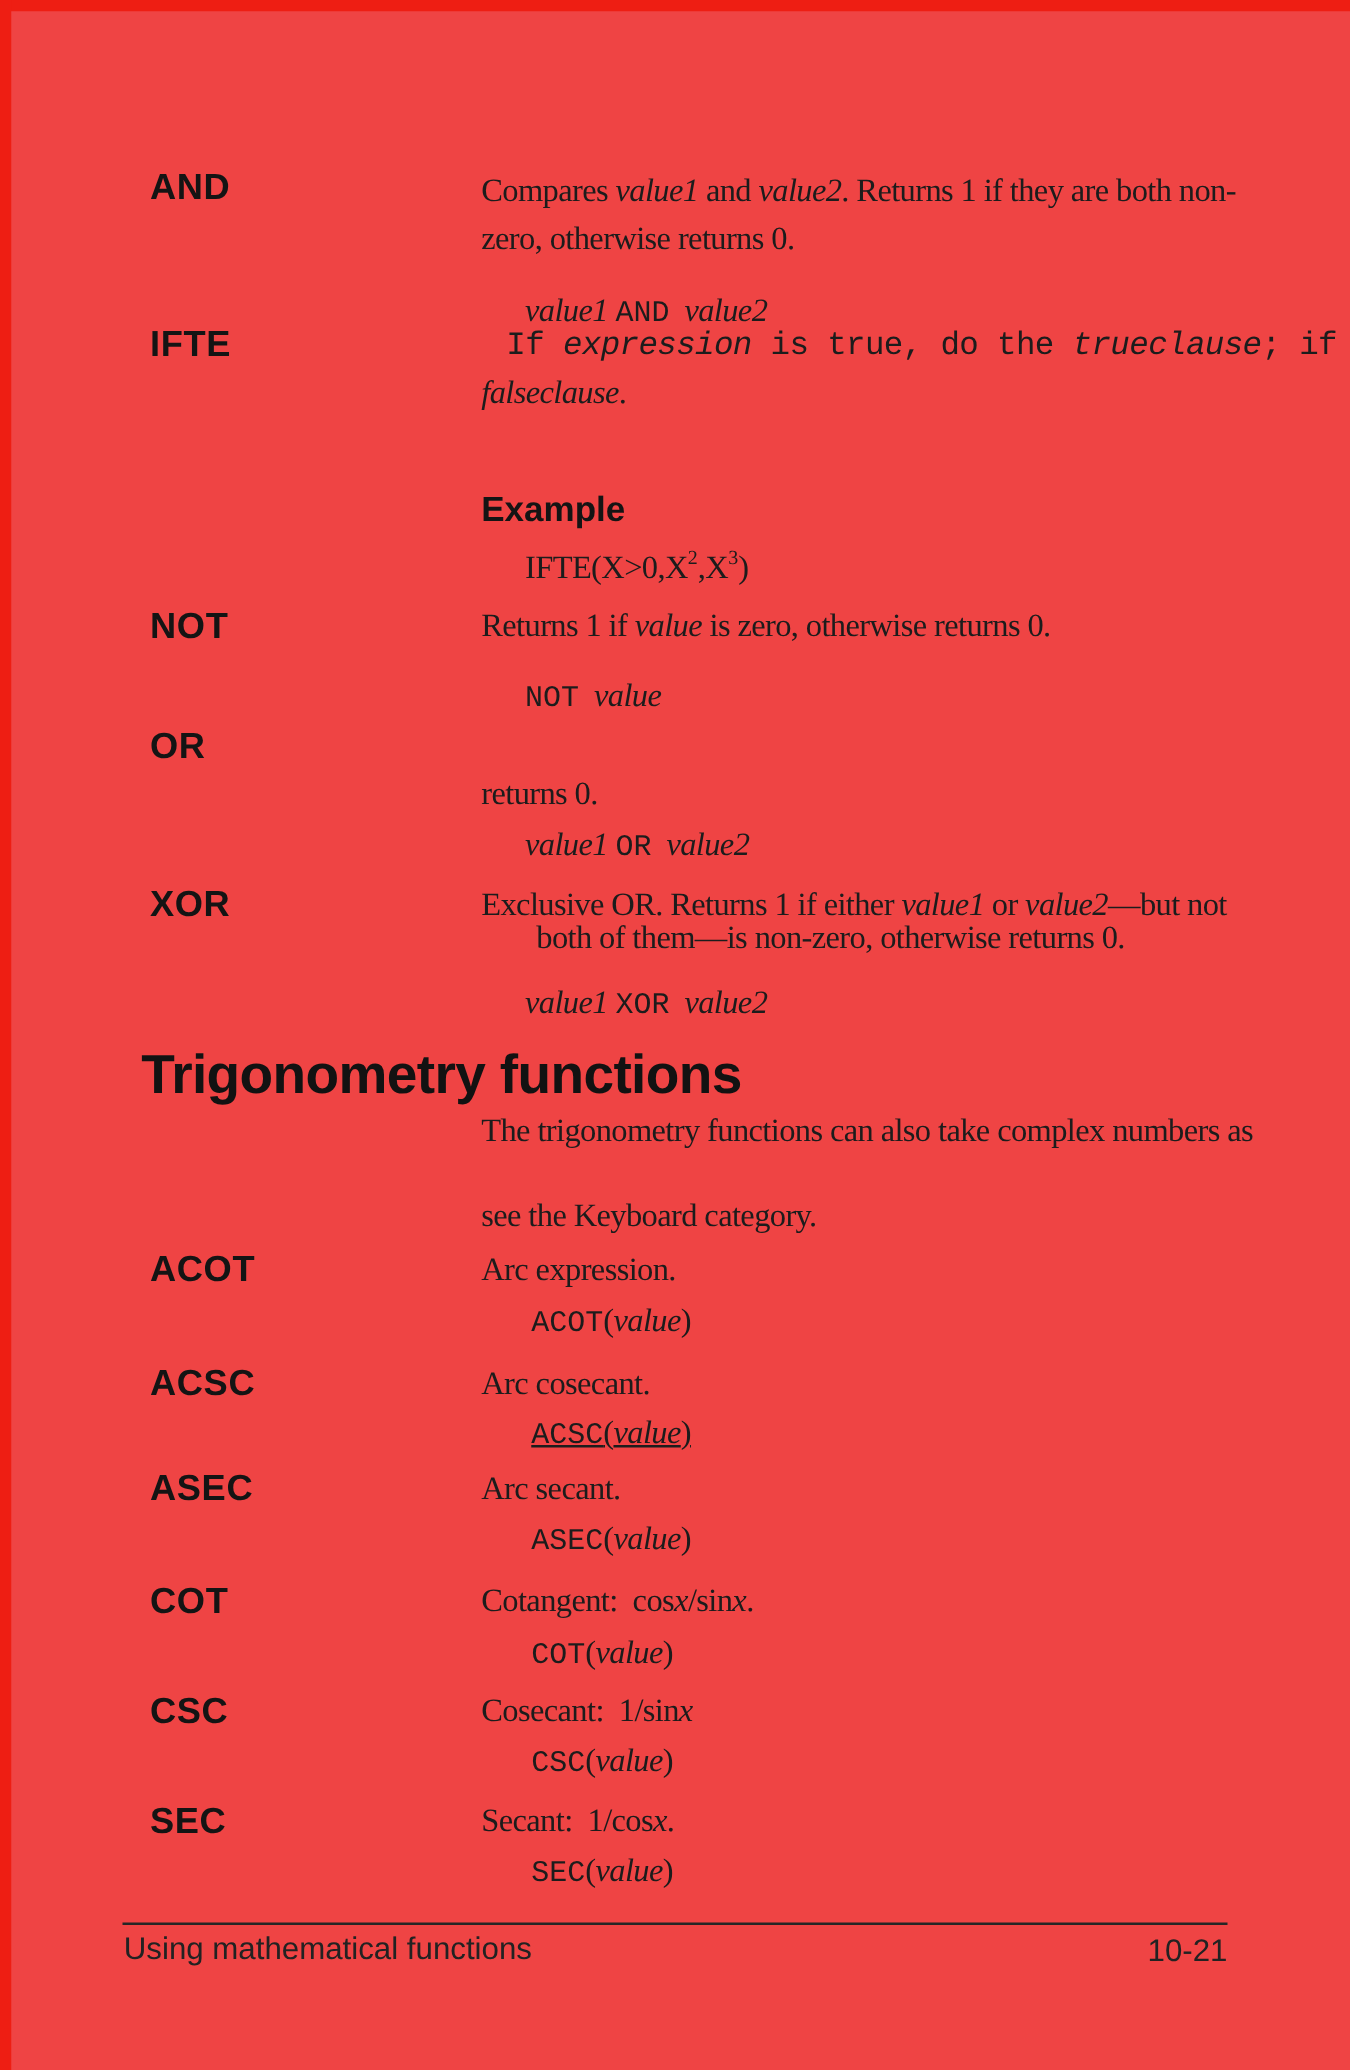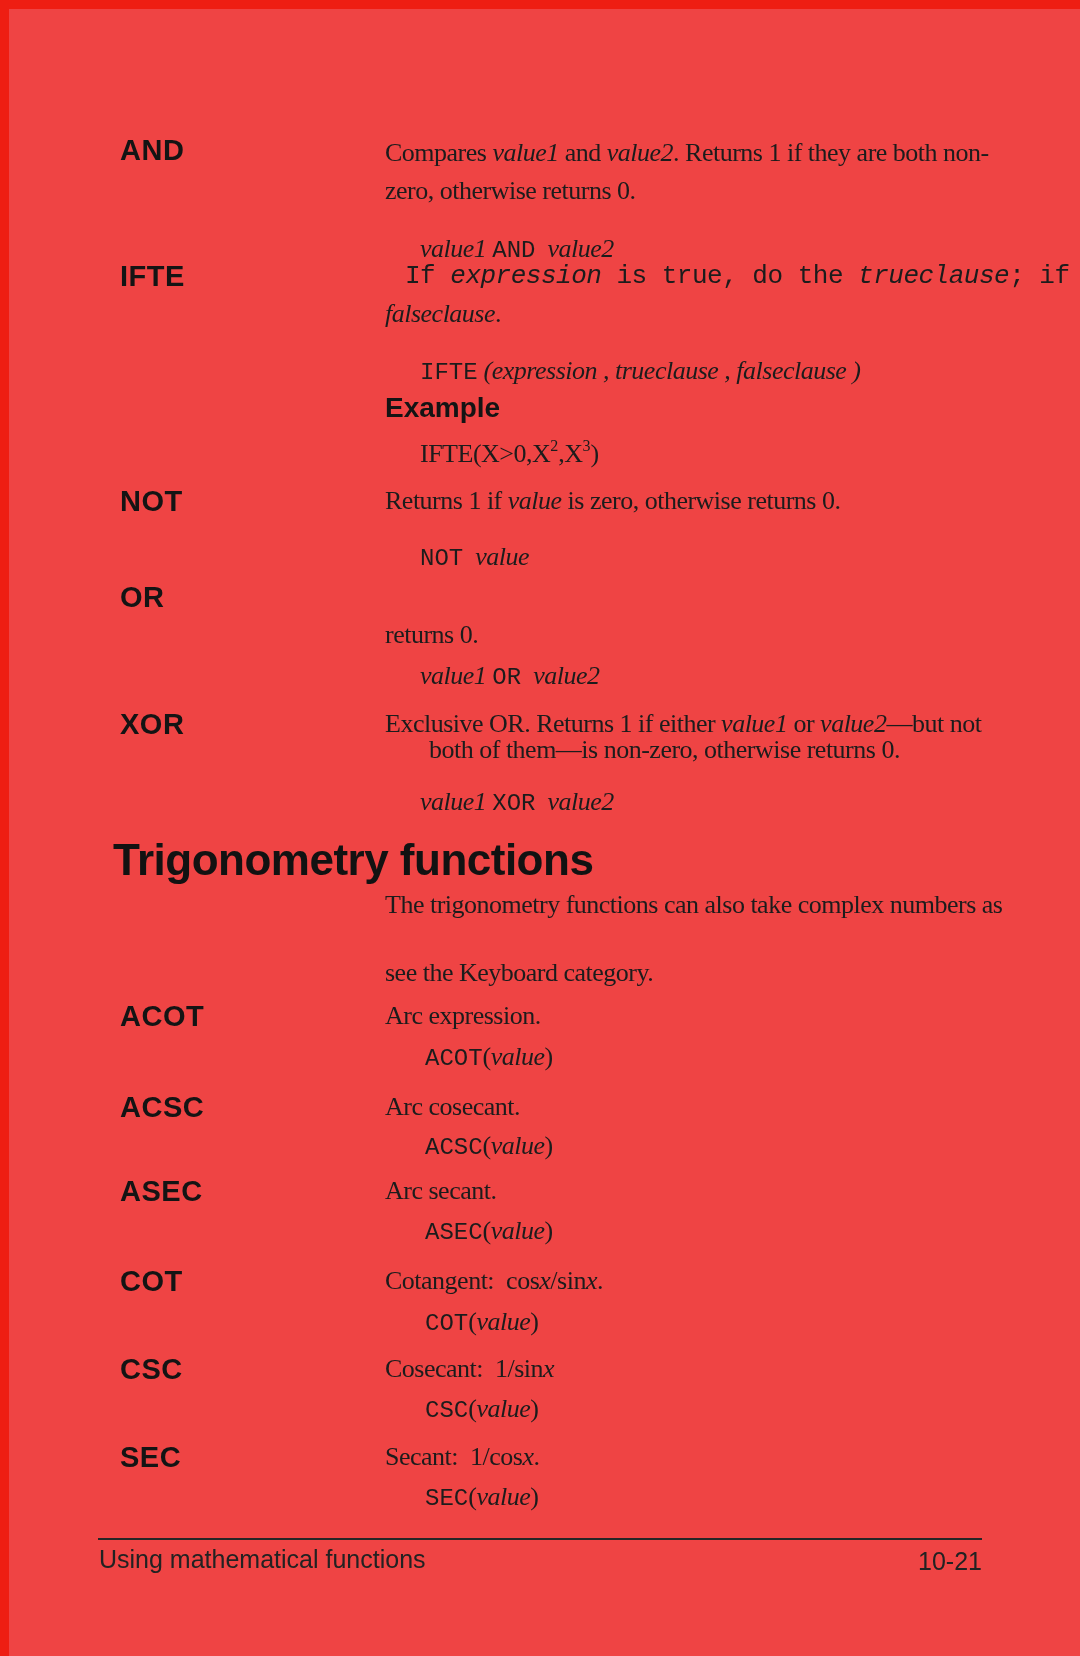--- a/index.html
+++ b/index.html
@@ -28,21 +28,20 @@
   <div class="edge-left" style="background: rgb(238, 30, 19);"></div>
 
   <div class="abs lbl" style="left:120px;top:135px;">AND</div>
   <div class="abs body" style="left:385px;top:139px;"><span class="n">Compares </span><span class="i">value1</span><span class="n"> and </span><span class="i">value2</span><span class="n">. Returns 1 if they are both non-</span></div>
   <div class="abs body" style="left:385px;top:177px;"><span class="n">zero, otherwise returns 0.</span></div>
   <div class="abs body" style="left:420px;top:235px;"><span class="i">value1 </span><span class="m">AND</span><span class="i">  value2</span></div>
 
   <div class="abs lbl" style="left:120px;top:261px;">IFTE</div>
   <div class="abs body" style="left:405px;top:262px;font-family:Liberation Mono, monospace;"><span class="n">If </span><span class="i">expression</span><span class="n"> is true, do the </span><span class="i">trueclause</span><span class="n">; if not, do the</span></div>
   <div class="abs body" style="left:385px;top:300px;"><span class="i">falseclause</span><span class="n">.</span></div>
-  <div class="abs body" style="left:420px;top:357px;"><span class="m">IFTE</span><span class="i"> (</span><span class="i">expression</span><span class="i"> , </span><span class="i">trueclause</span><span class="i"> , </span><span class="i">falseclause</span><span class="i"> )</span></div>
   <div class="abs h2" style="left:385px;top:393px;">Example</div>
   <div class="abs body" style="left:420px;top:440px;"><span class="n">IFTE(X&gt;0,X</span><span class="p">2</span><span class="n">,X</span><span class="p">3</span><span class="n">)</span></div>
 
   <div class="abs lbl" style="left:120px;top:486px;">NOT</div>
   <div class="abs body" style="left:385px;top:487px;"><span class="n">Returns 1 if </span><span class="i">value</span><span class="n"> is zero, otherwise returns 0.</span></div>
   <div class="abs body" style="left:420px;top:543px;"><span class="m">NOT</span><span class="i">  value</span></div>
 
   <div class="abs lbl" style="left:120px;top:582px;">OR</div>
   <div class="abs body" style="left:385px;top:621px;"><span class="n">returns 0.</span></div>
   <div class="abs body" style="left:420px;top:662px;"><span class="i">value1 </span><span class="m">OR</span><span class="i">  value2</span></div>
@@ -56,21 +55,21 @@
 
   <div class="abs body" style="left:385px;top:891px;">The trigonometry functions can also take complex numbers as</div>
   <div class="abs body" style="left:385px;top:959px;">see the Keyboard category.</div>
 
   <div class="abs lbl" style="left:120px;top:1001px;">ACOT</div>
   <div class="abs body" style="left:385px;top:1002px;"><span class="n">Arc expression.</span></div>
   <div class="abs body" style="left:425px;top:1043px;"><span class="m">ACOT</span><span class="n">(</span><span class="i">value</span><span class="n">)</span></div>
 
   <div class="abs lbl" style="left:120px;top:1092px;">ACSC</div>
   <div class="abs body" style="left:385px;top:1093px;"><span class="n">Arc cosecant.</span></div>
-  <div class="abs body" style="left:425px;top:1132px;"><span class="m">ACSC</span><span class="n">(</span><span class="i">value</span><span class="n">)</span></div>
+  <div class="abs body" style="left:425px;top:1132px;text-decoration:underline;"><span class="m">ACSC</span><span class="n">(</span><span class="i">value</span><span class="n">)</span></div>
 
   <div class="abs lbl" style="left:120px;top:1176px;">ASEC</div>
   <div class="abs body" style="left:385px;top:1177px;"><span class="n">Arc secant.</span></div>
   <div class="abs body" style="left:425px;top:1217px;"><span class="m">ASEC</span><span class="n">(</span><span class="i">value</span><span class="n">)</span></div>
 
   <div class="abs lbl" style="left:120px;top:1266px;">COT</div>
   <div class="abs body" style="left:385px;top:1267px;"><span class="n">Cotangent:  cos</span><span class="i">x</span><span class="n">/sin</span><span class="i">x</span><span class="n">.</span></div>
   <div class="abs body" style="left:425px;top:1308px;text-align:right;"><span class="m">COT</span><span class="n">(</span><span class="i">value</span><span class="n">)</span></div>
 
   <div class="abs lbl" style="left:120px;top:1354px;">CSC</div>

